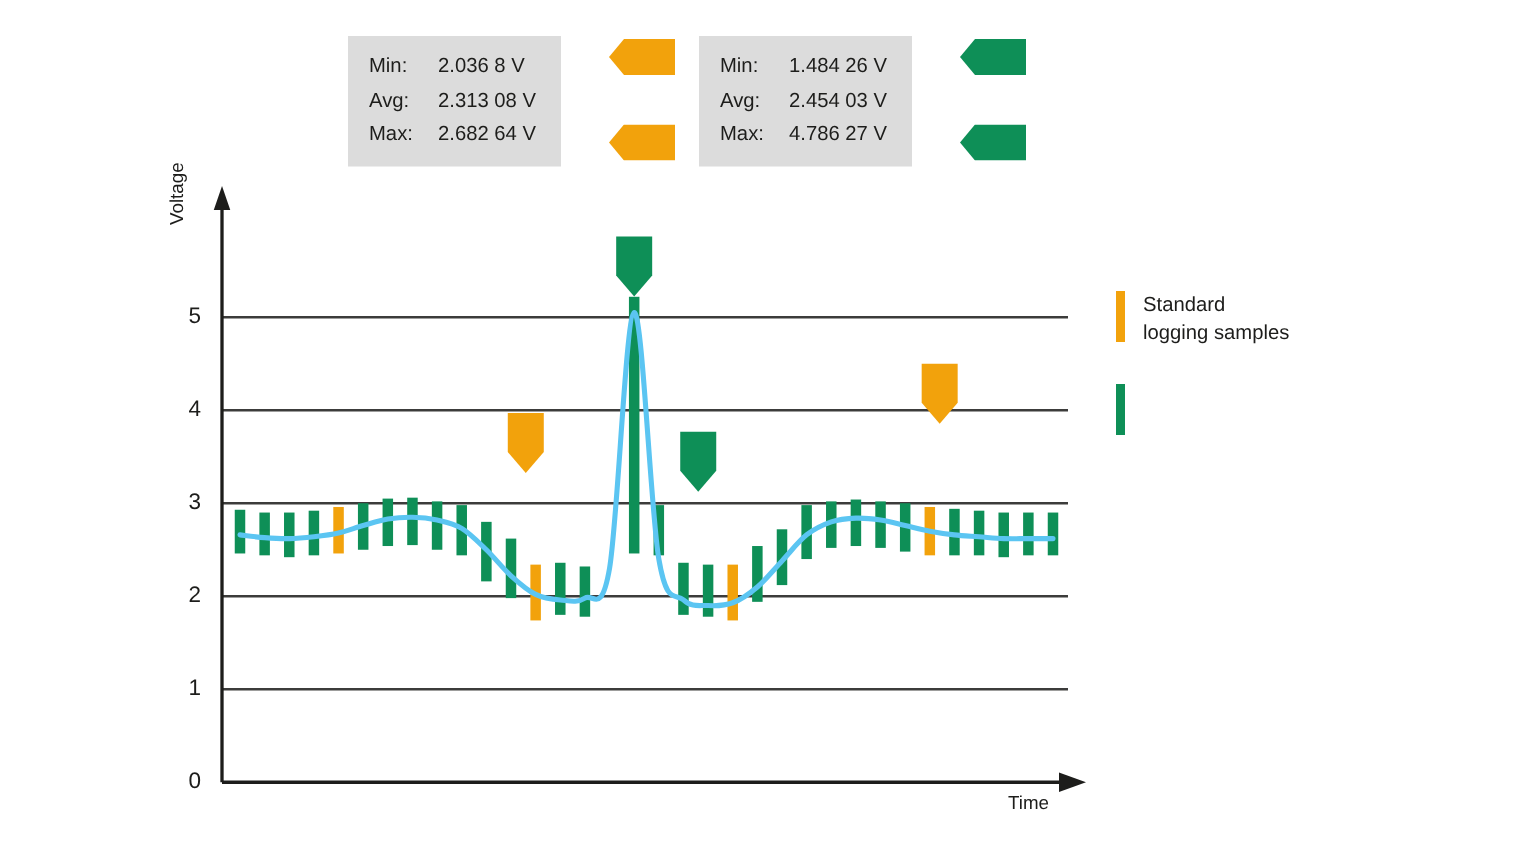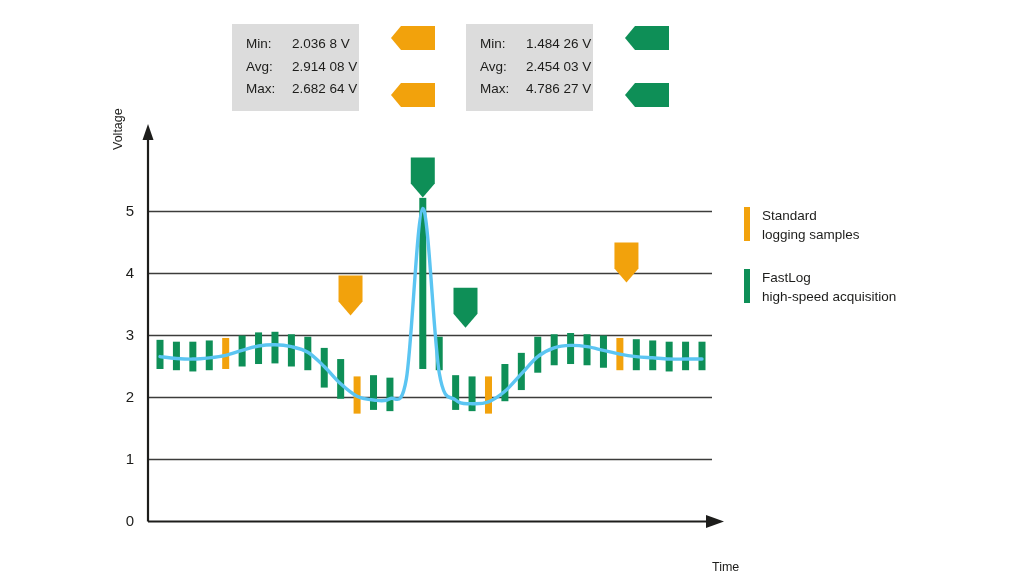--- a/index.html
+++ b/index.html
@@ -7,21 +7,21 @@
     width:1024px;height:576px;background:#ffffff;
     font-family:"Liberation Sans", sans-serif;
     color:#1d1d1b;overflow:hidden;position:relative;
   }
   .root{position:absolute;inset:0;}
 
   
   .stat-group{position:absolute;display:flex;align-items:flex-start;}
   .stat-box{
     background:#dcdcdc;
-    padding:9px 2px 10px 14px;
+    padding:9px 17px 10px 14px;
     font-size:13.5px;
     line-height:22.5px;
   }
   .stat-row{display:flex;white-space:nowrap;}
   .stat-label{width:46px;display:inline-block;}
   .stat-value{display:inline-block;}
 
   .arrow-col{
     display:flex;flex-direction:column;justify-content:space-between;
     height:81px;margin-left:32px;padding-top:2px;
@@ -33,46 +33,46 @@
   
   .chart{position:absolute;left:0;top:0;width:1024px;height:576px;}
 
   .axis-title{
     position:absolute;font-size:12.5px;color:#1d1d1b;white-space:nowrap;
   }
   .ylabel{
     left:111px;top:150px;
     transform:rotate(-90deg);transform-origin:left top;
   }
-  .xlabel{left:712px;top:528px;margin-top:32px;}
+  .xlabel{left:672px;top:528px;}
   .ytick{
     position:absolute;font-size:15px;color:#1d1d1b;
     width:20px;text-align:right;
   }
 
   
-  .legend{position:absolute;left:744px;top:206px;}
+  .legend{position:absolute;left:744px;top:193px;}
   .legend-item{display:flex;align-items:flex-start;margin-bottom:24px;}
   .legend-swatch{width:6px;height:34px;margin-right:12px;flex:none;margin-top:1px;}
   .legend-text{font-size:13.5px;line-height:19px;color:#1d1d1b;white-space:nowrap;}
 </style>
 </head>
 <body>
 
 <div class="root">
 
   <div class="stat-group" style="left:232px;top:24px;">
     <div class="stat-box">
       <div class="stat-row">
         <span class="stat-label">Min:</span>
         <span class="stat-value">2.036 8 V</span>
       </div>
       <div class="stat-row">
         <span class="stat-label">Avg:</span>
-        <span class="stat-value">2.914 08 V</span>
+        <span class="stat-value">2.313 08 V</span>
       </div>
       <div class="stat-row">
         <span class="stat-label">Max:</span>
         <span class="stat-value">2.682 64 V</span>
       </div>
     </div>
     <div class="arrow-col">
       <svg class="arrow-left" viewBox="0 0 44 24">
         <polygon points="0,12 10,0 44,0 44,24 10,24" fill="#F2A20C"></polygon>
       </svg>
@@ -180,20 +180,16 @@
   <div class="legend">
     <div class="legend-item">
       <div class="legend-swatch" style="background:#F2A20C"></div>
       <div class="legend-text">
         <div>Standard</div>
         <div>logging samples</div>
       </div>
     </div>
     <div class="legend-item">
       <div class="legend-swatch" style="background:#0E8F57"></div>
-      <div class="legend-text">
-        <div>FastLog</div>
-        <div>high-speed acquisition</div>
-      </div>
     </div>
   </div>
 
 </div>
 
 </body></html>

